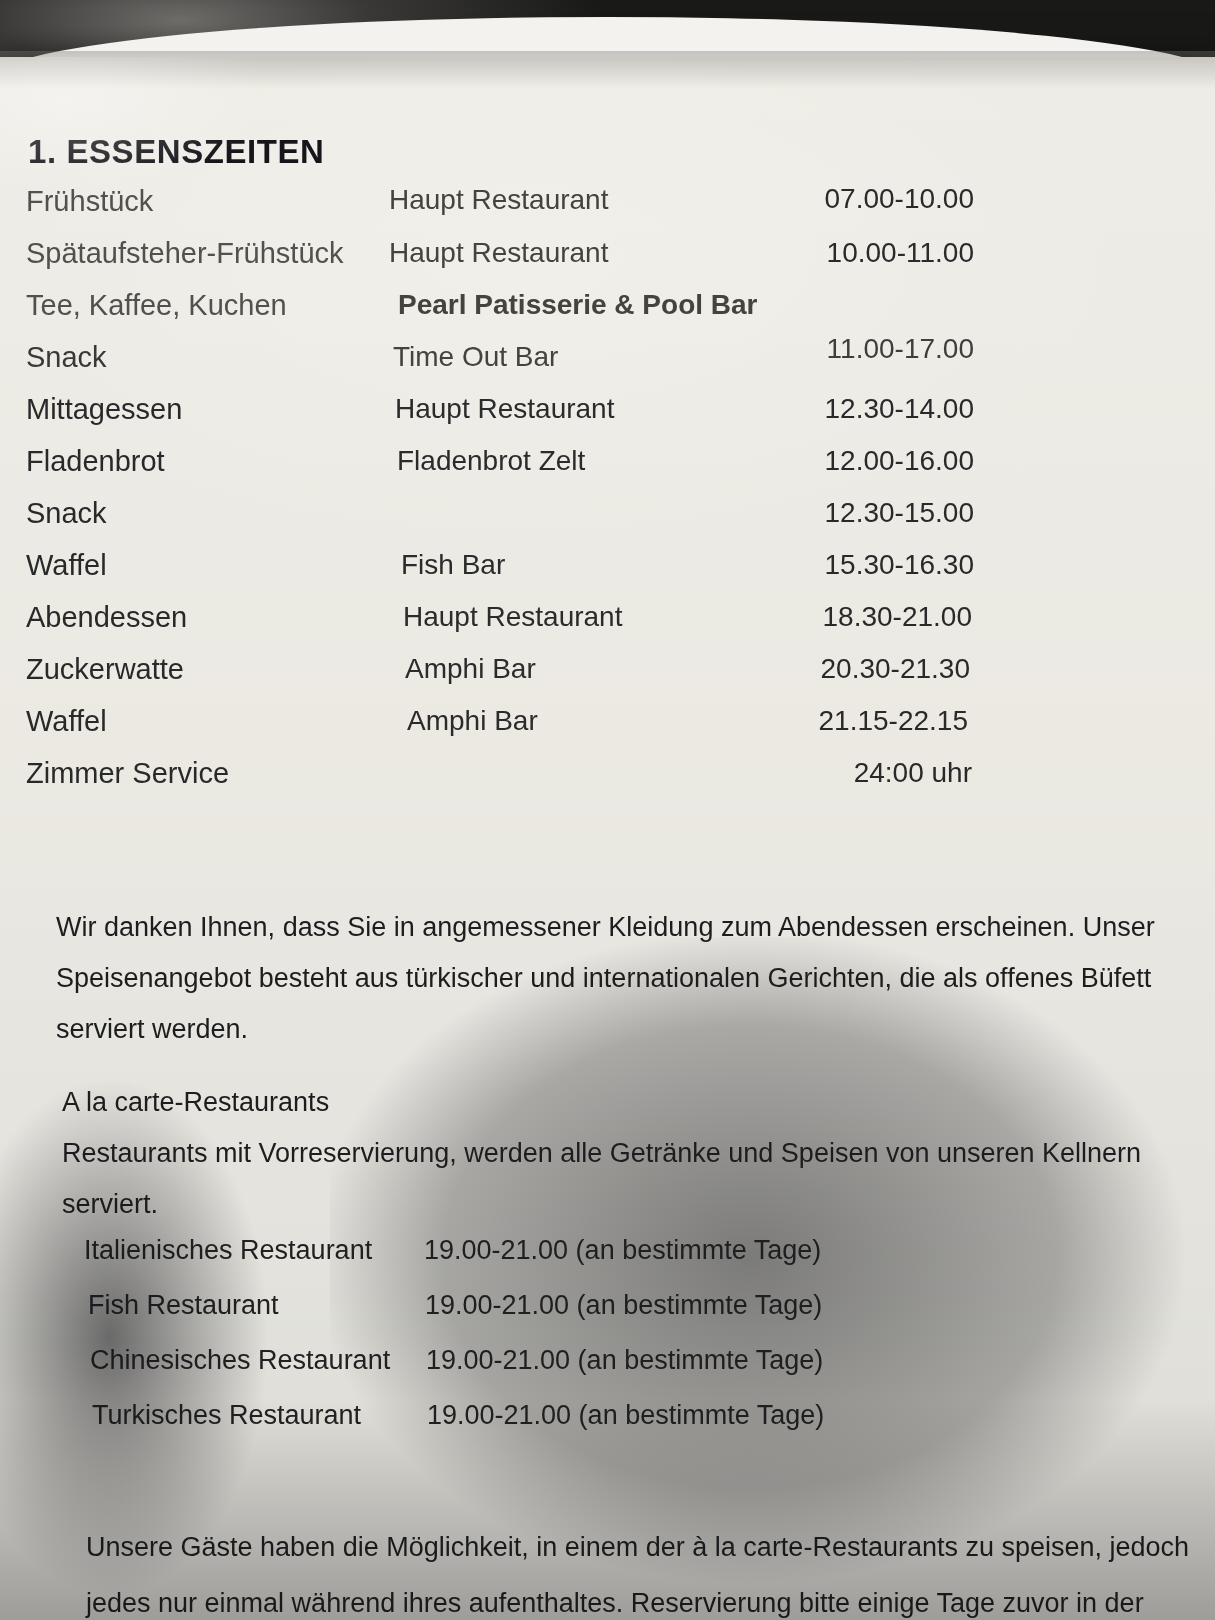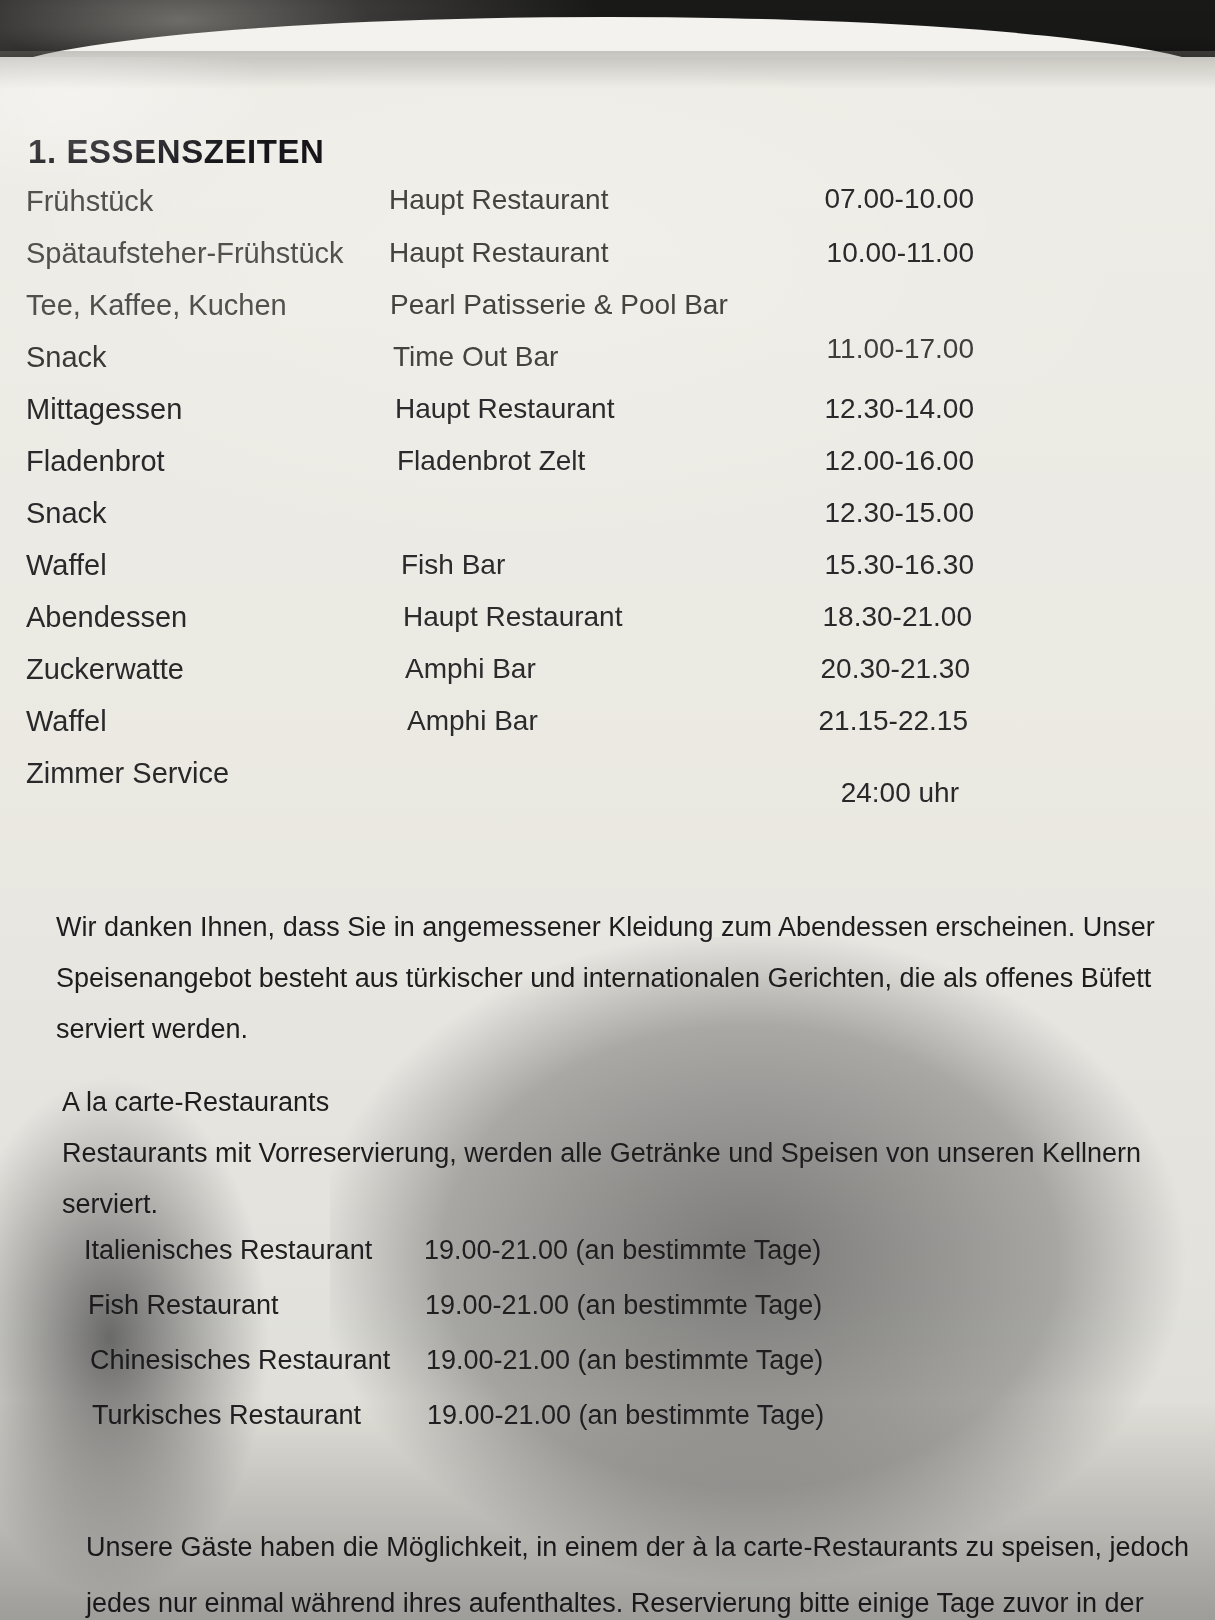--- a/index.html
+++ b/index.html
@@ -159,39 +159,39 @@
     color: #2a2a2c;
     white-space: nowrap;
     text-align: right;
   }
   
   .r0 .c-meal { top: 0px; }
   .r0 .c-place { top: -1px; left: 363px; }
   .r0 .c-time { top: -2px; right: 152px; }
   .r1 .c-place { left: 363px; }
   .r1 .c-time { right: 152px; }
-  .r2 .c-place { left: 364px; }
+  .r2 .c-place { left: 372px; font-weight: bold; }
   .r2 .c-time { right: 152px; margin-top: 44px; }
   .r3 .c-place { left: 367px; }
   .r3 .c-time { right: 120px; }
   .r4 .c-place { left: 369px; }
   .r4 .c-time { right: 152px; }
   .r5 .c-place { left: 371px; }
   .r5 .c-time { right: 152px; }
   .r6 .c-place { left: 373px; }
   .r6 .c-time { right: 152px; }
   .r7 .c-place { left: 375px; }
   .r7 .c-time { right: 152px; margin-left: 20px; }
   .r8 .c-place { left: 377px; }
   .r8 .c-time { right: 154px; margin-left: 48px; }
   .r9 .c-place { left: 379px; }
   .r9 .c-time { right: 156px; }
   .r10 .c-place { left: 381px; }
   .r10 .c-time { right: 158px; }
-  .r11 .c-time { right: 167px; margin-top: 20px; }
+  .r11 .c-time { right: 154px; }
 
   
   .r0 .c-meal, .r1 .c-meal, .r2 .c-meal { color: #53524f; }
   .r0 .c-place, .r1 .c-place, .r2 .c-place, .r3 .c-place { color: #45443f; }
   .r3 .c-meal { color: #3b3a38; }
   .r3 .c-time, .r2 .c-time { color: #403f3c; }
 
   
   .para {
     position: absolute;

